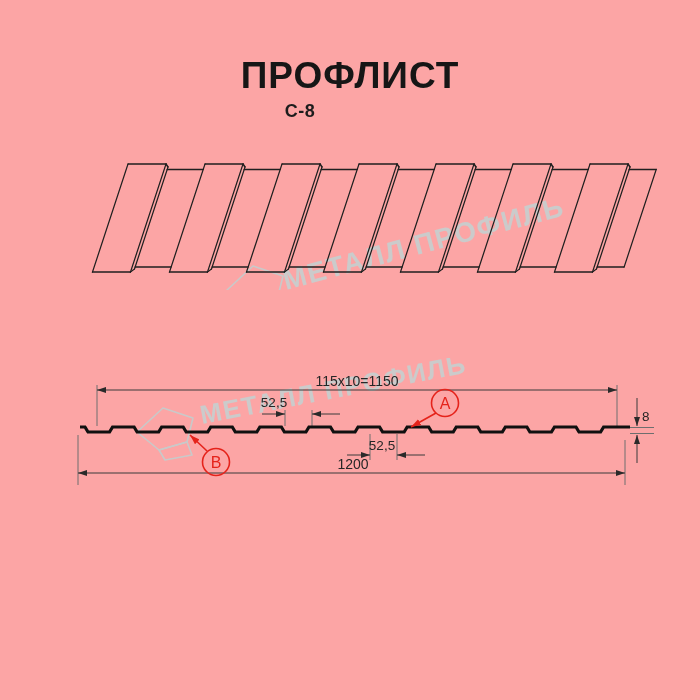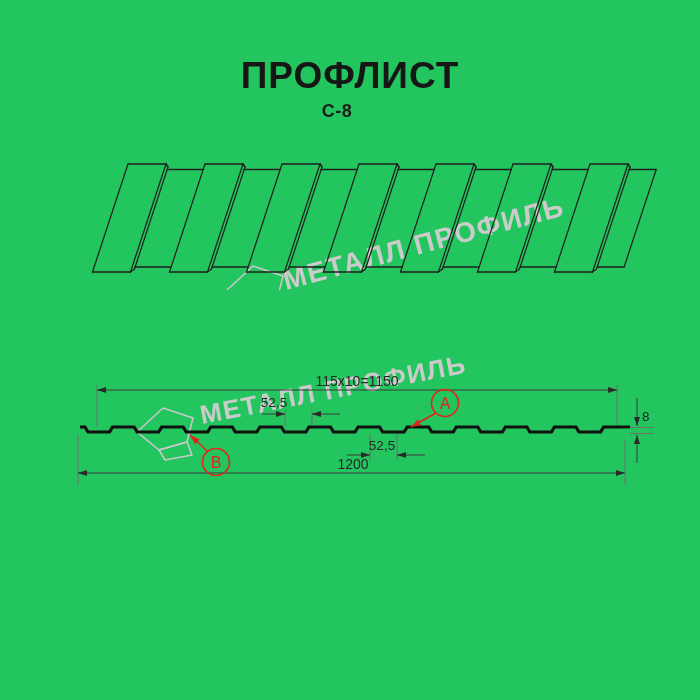--- a/index.html
+++ b/index.html
@@ -1,26 +1,26 @@
 <!DOCTYPE html>
 <html><head>
 <meta charset="utf-8">
 <style>
   html,body{margin:0;padding:0;background:#ffffff;}
   .canvas{
-    position:relative;width:700px;height:700px;background:#22c55e;overflow:hidden;
+    position:relative;width:700px;height:700px;background:#fca5a5;overflow:hidden;
     font-family:"Liberation Sans","DejaVu Sans",sans-serif;
   }
   .title{
     position:absolute;left:0;top:55px;width:700px;text-align:center;
     font-size:37px;font-weight:800;letter-spacing:1px;color:#161616;
   }
   .subtitle{
     position:absolute;left:0;top:101px;width:600px;text-align:center;
-    font-size:18px;font-weight:700;letter-spacing:.5px;color:#1c1c1c;padding-left:37px;
+    font-size:18px;font-weight:700;letter-spacing:.5px;color:#1c1c1c;
   }
   .footer-note{
     position:absolute;left:0;top:613px;width:700px;text-align:center;
     font-size:18px;font-weight:600;letter-spacing:.6px;color:#3a3a3a;
   }
   .sheet3d{position:absolute;left:30px;top:148px;}
   .xsection{position:absolute;left:50px;top:358px;}
   svg{display:block;}
   .dline{stroke:#1f1f1f;stroke-width:1.3;fill:none;stroke-linejoin:round;stroke-linecap:round;}
   .thin{stroke:#6e6e6e;stroke-width:1;fill:none;}

